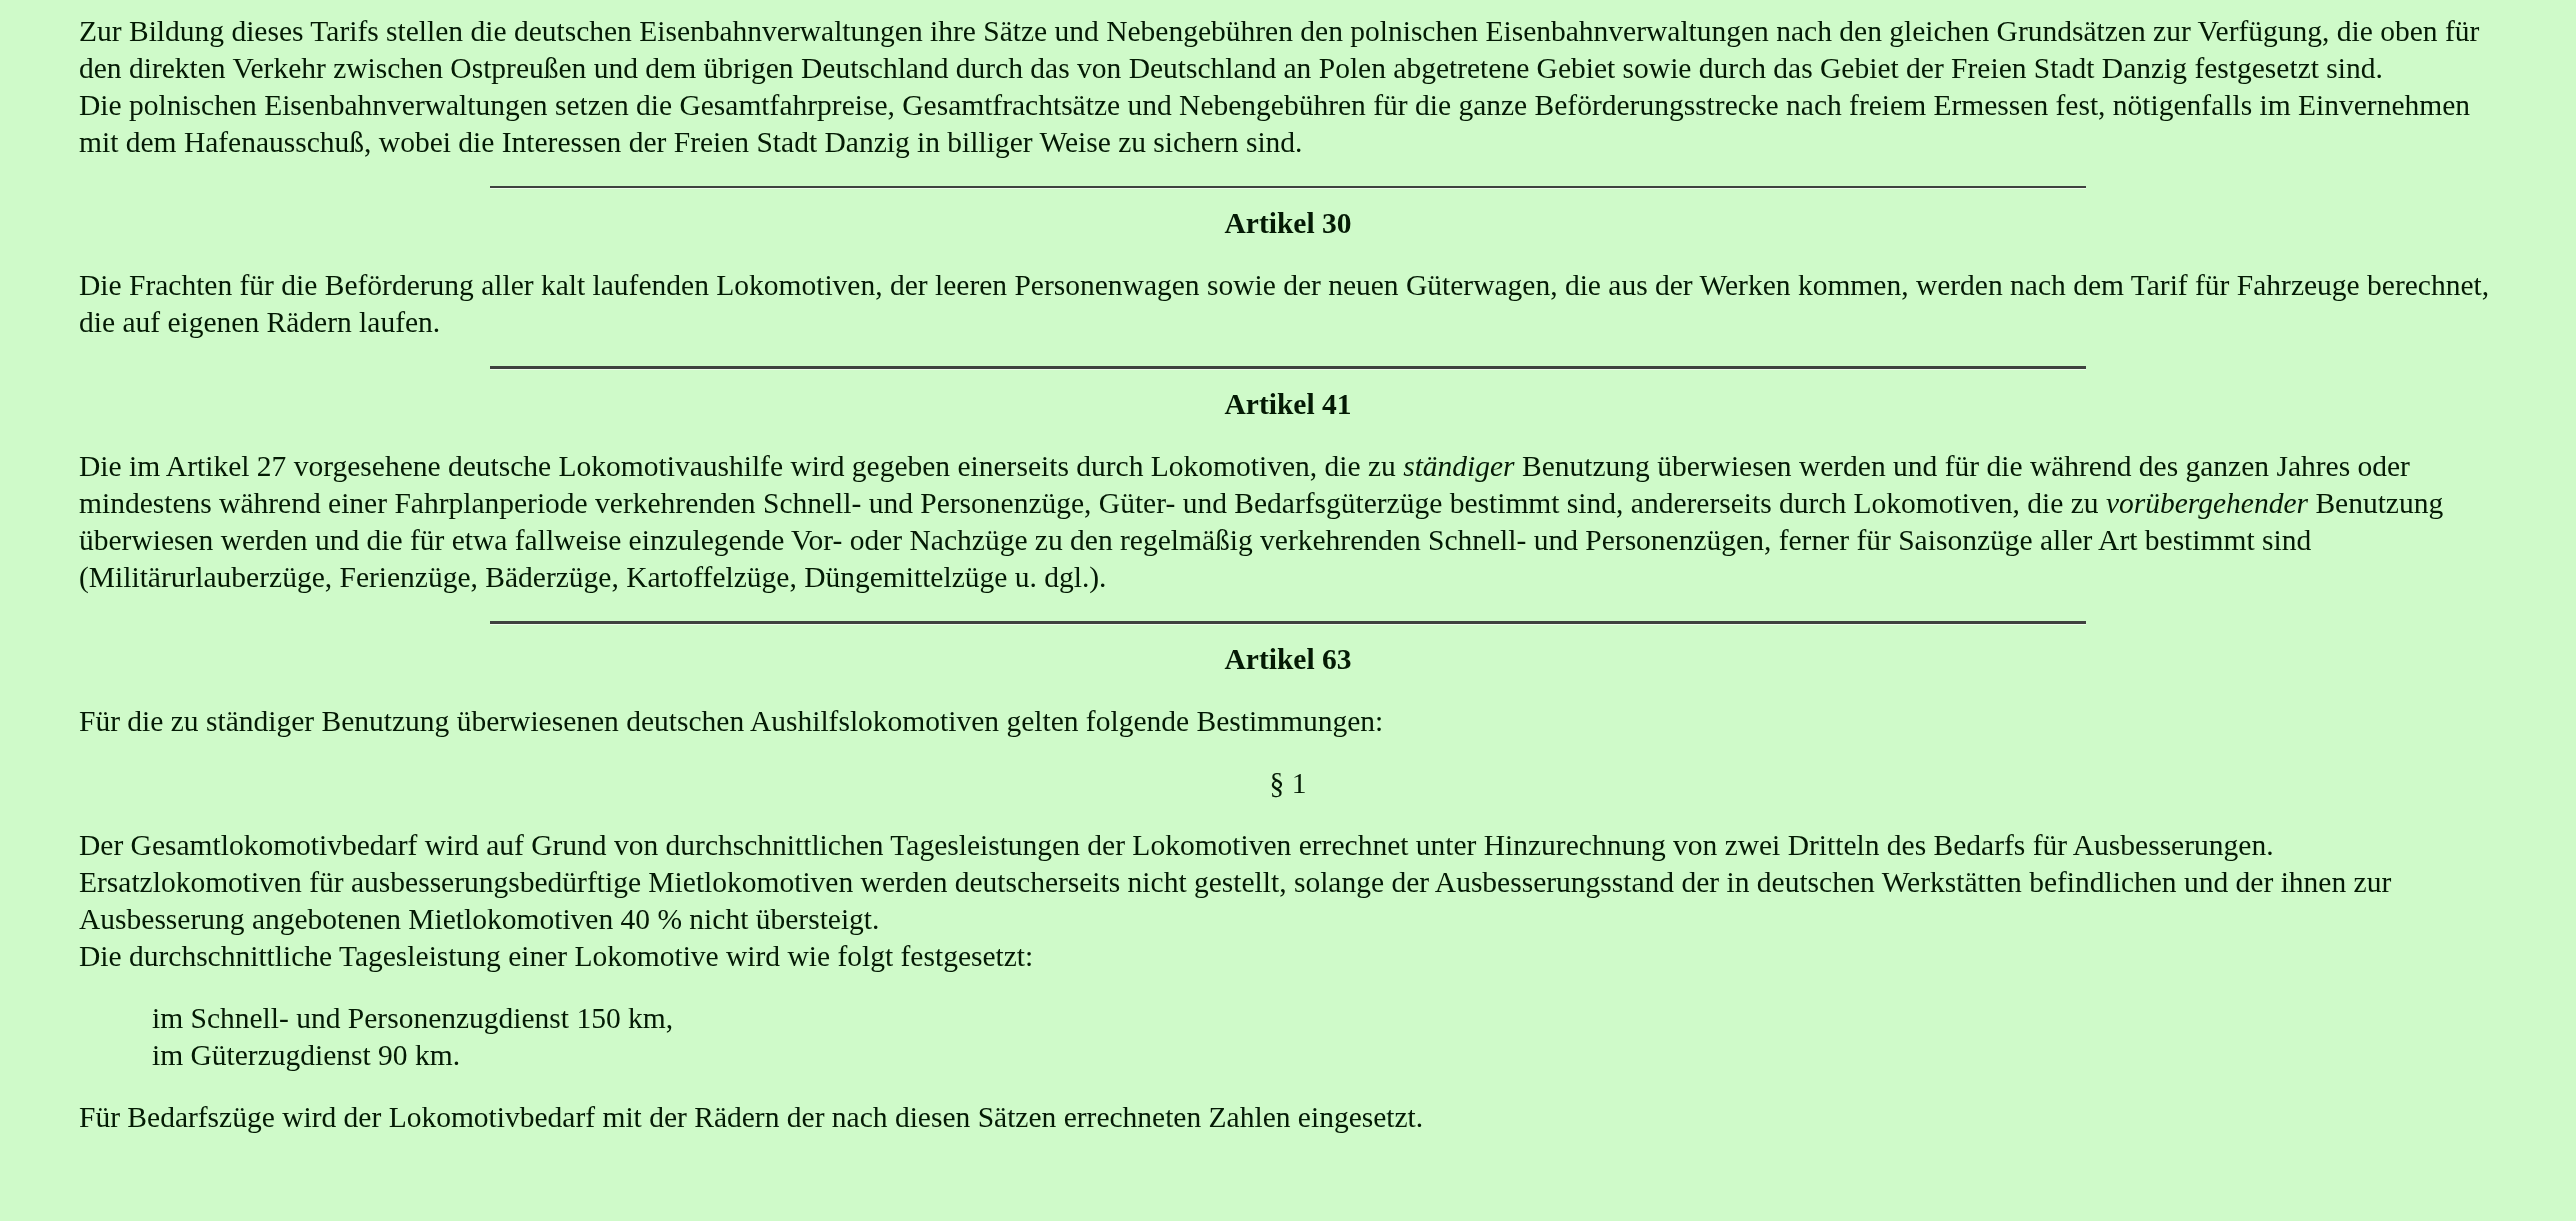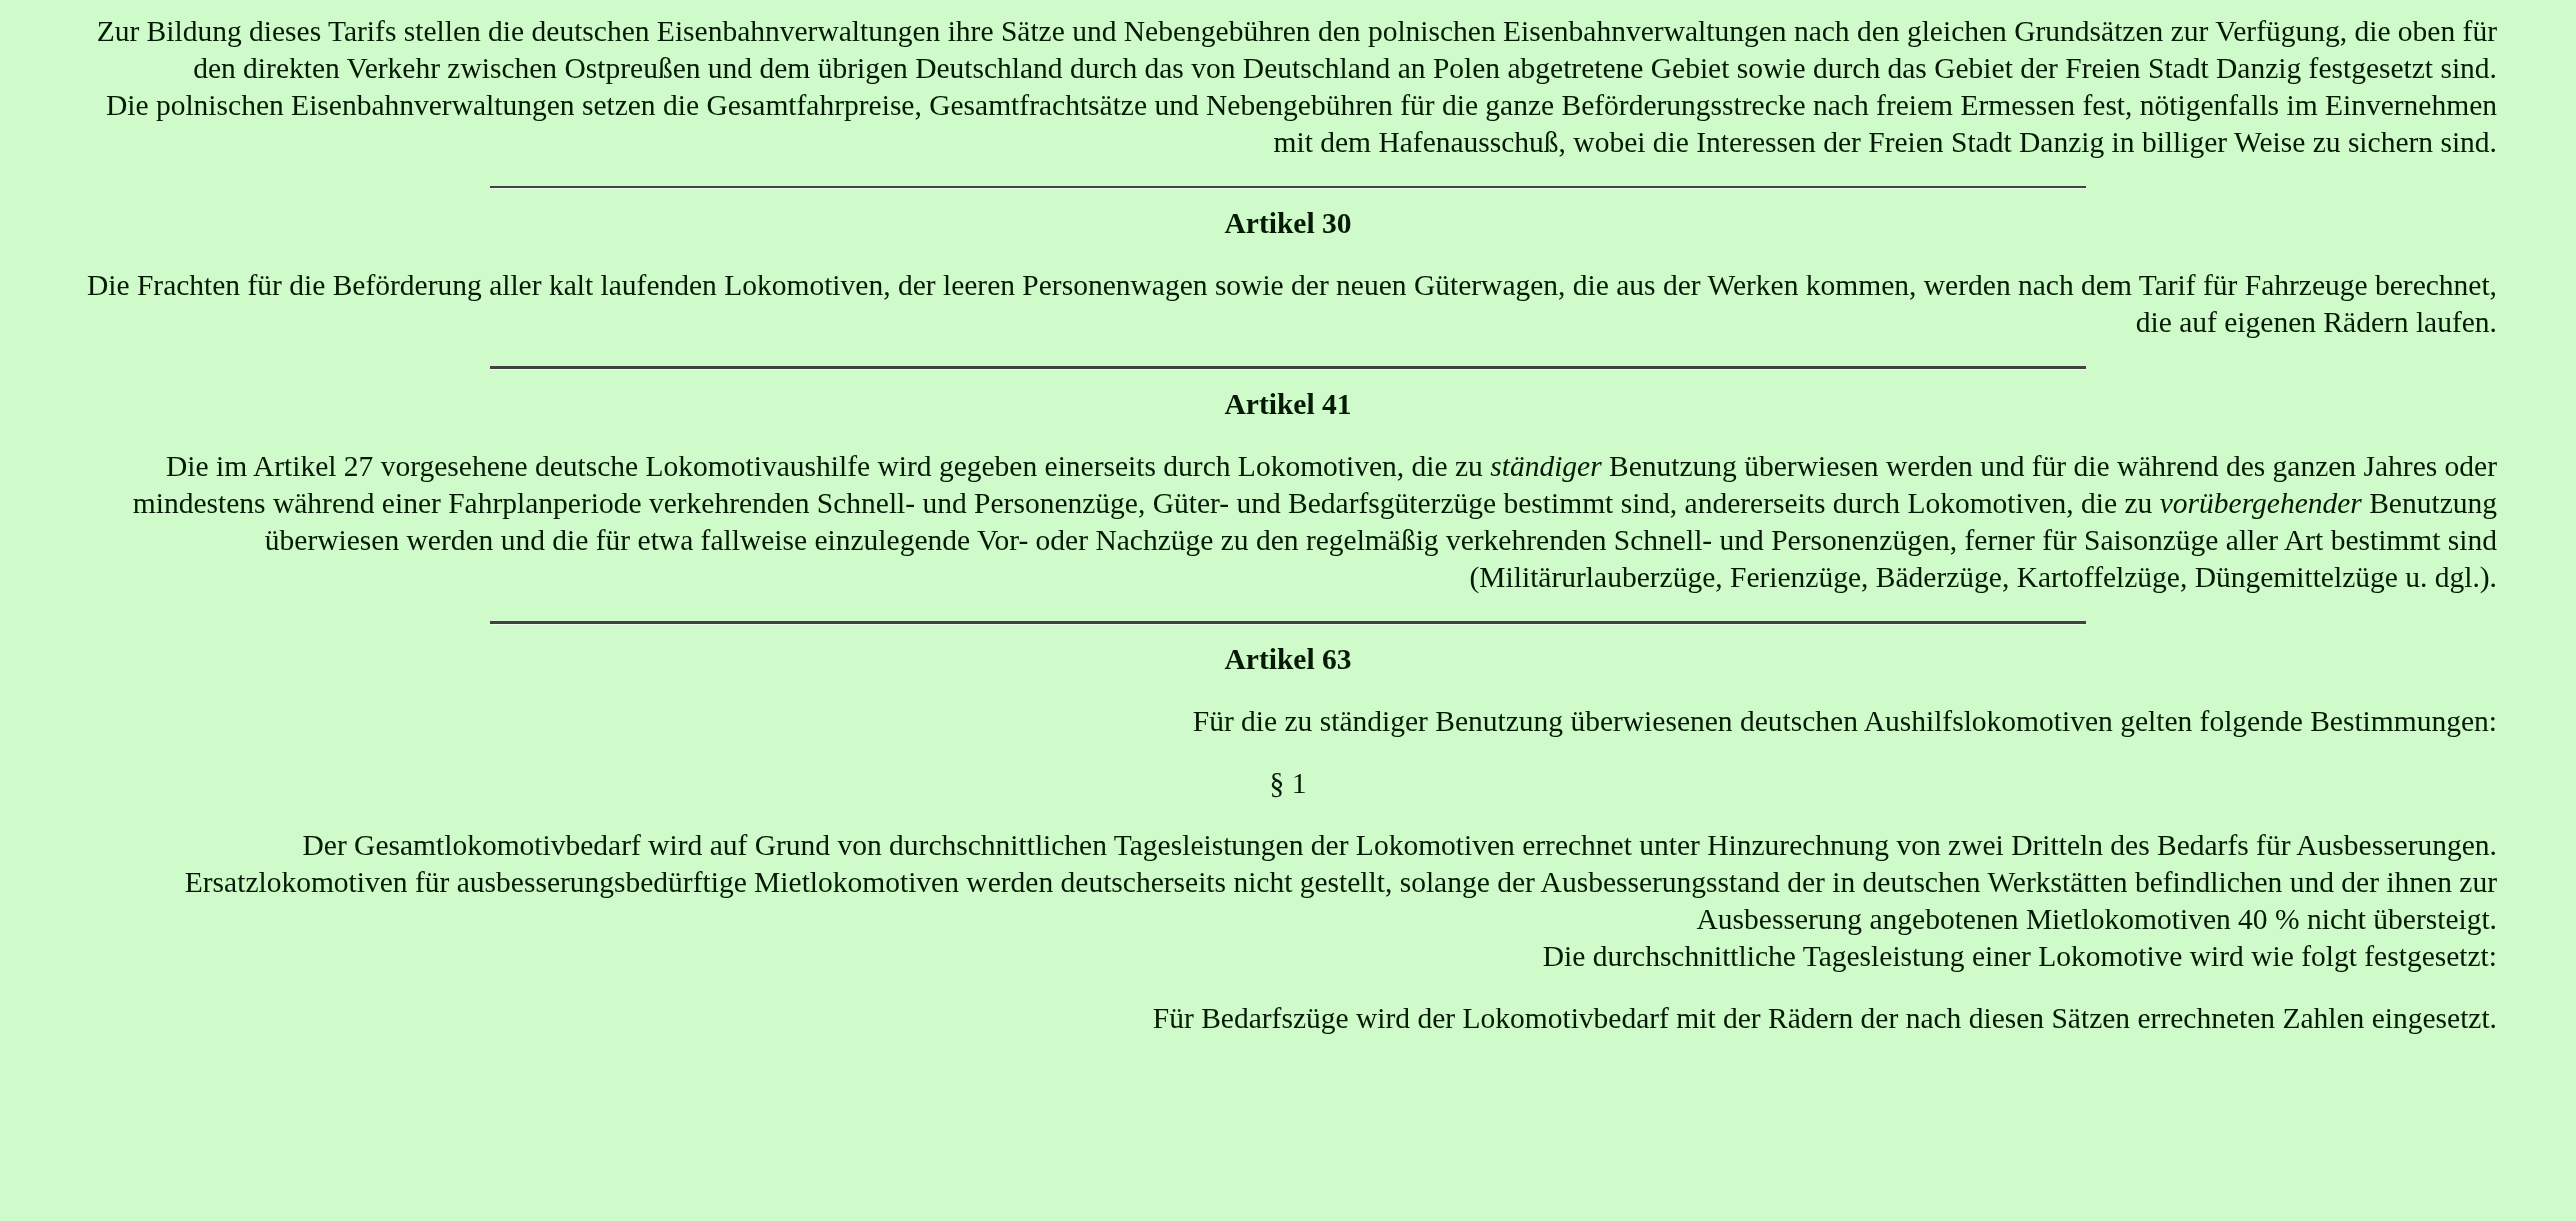--- a/index.html
+++ b/index.html
@@ -13,21 +13,21 @@
     font-family: "Liberation Serif", "DejaVu Serif", serif;
     font-size: 29.5px;
     line-height: 37px;
   }
   .document-page {
     box-sizing: border-box;
     width: 100%;
     height: 100%;
     padding: 12.5px 79px 0 79px;
   }
-  .paragraph { margin: 0 0 25px 0; text-align: right; }
+  .paragraph { margin: 0 0 25px 0; }
   .indented  { margin: 0 0 25px 73px; }
   .center    { margin: 0 0 25px 0; text-align: center; }
   .heading   {
     margin: 0 0 25px 0;
     text-align: center;
     font-weight: 700;
   }
   hr.rule {
     width: 66%;
     margin: 23px auto 16px auto;
@@ -47,15 +47,16 @@
     <div class="heading"><span>Artikel 30</span></div>
     <div class="paragraph"><span>Die Frachten für die Beförderung aller kalt laufenden Lokomotiven, der leeren Personenwagen sowie der neuen Güterwagen, die aus der Werken kommen, werden nach dem Tarif für Fahrzeuge berechnet, die auf eigenen Rädern laufen.</span></div>
     <hr class="rule">
     <div class="heading"><span>Artikel 41</span></div>
     <div class="paragraph"><span>Die im Artikel 27 vorgesehene deutsche Lokomotivaushilfe wird gegeben einerseits durch Lokomotiven, die zu </span><i>ständiger</i><span> Benutzung überwiesen werden und für die während des ganzen Jahres oder mindestens während einer Fahrplanperiode verkehrenden Schnell- und Personenzüge, Güter- und Bedarfsgüterzüge bestimmt sind, andererseits durch Lokomotiven, die zu </span><i>vorübergehender</i><span> Benutzung überwiesen werden und die für etwa fallweise einzulegende Vor- oder Nachzüge zu den regelmäßig verkehrenden Schnell- und Personenzügen, ferner für Saisonzüge aller Art bestimmt sind (Militärurlauberzüge, Ferienzüge, Bäderzüge, Kartoffelzüge, Düngemittelzüge u. dgl.).</span></div>
     <hr class="rule">
     <div class="heading"><span>Artikel 63</span></div>
     <div class="paragraph"><span>Für die zu ständiger Benutzung überwiesenen deutschen Aushilfslokomotiven gelten folgende Bestimmungen:</span></div>
     <div class="center"><span>§ 1</span></div>
     <div class="paragraph"><span>Der Gesamtlokomotivbedarf wird auf Grund von durchschnittlichen Tagesleistungen der Lokomotiven errechnet unter Hinzurechnung von zwei Dritteln des Bedarfs für Ausbesserungen.</span><br><span>Ersatzlokomotiven für ausbesserungsbedürftige Mietlokomotiven werden deutscherseits nicht gestellt, solange der Ausbesserungsstand der in deutschen Werkstätten befindlichen und der ihnen zur Ausbesserung angebotenen Mietlokomotiven 40 % nicht übersteigt.</span><br><span>Die durchschnittliche Tagesleistung einer Lokomotive wird wie folgt festgesetzt:</span></div>
+    <div class="indented"><span>im Schnell- und Personenzugdienst 150 km,</span><br><span>im Güterzugdienst 90 km.</span></div>
     <div class="paragraph"><span>Für Bedarfszüge wird der Lokomotivbedarf mit der Rädern der nach diesen Sätzen errechneten Zahlen eingesetzt.</span><br></div>
   </div>
 
 
 </body></html>

